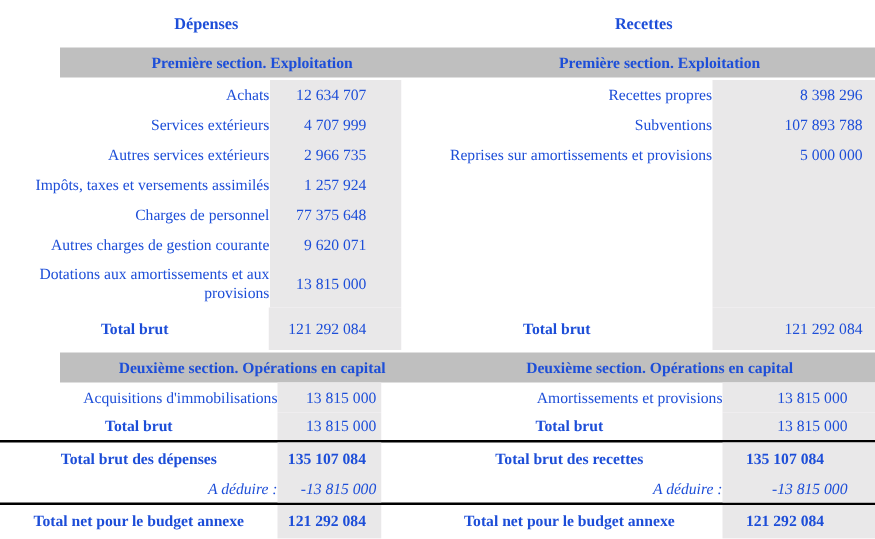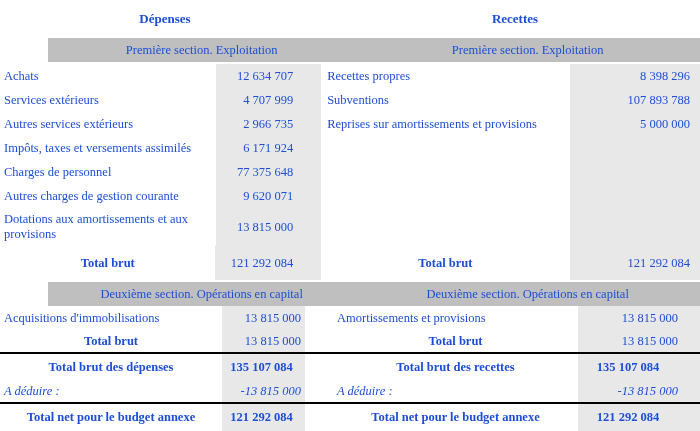--- a/index.html
+++ b/index.html
@@ -5,26 +5,26 @@
   html,body{margin:0;padding:0;background:#fff;}
   .page{
     width:700px;height:431px;background:#ffffff;color:#1d4ed8;
     font-family:"Liberation Serif","DejaVu Serif",serif;
     font-size:12.5px;overflow:hidden;position:relative;
     --band:#bfbfbf; --vcol:#e9e8e9;
   }
   .titles{height:38px;display:flex;align-items:center;}
   .tl{width:330px;text-align:center;font-weight:700;font-size:13px;}
   .tr{width:370px;text-align:center;font-weight:700;font-size:13px;}
-  .band{height:24px;background:var(--band);display:flex;font-weight:400;margin-left:48px;}
+  .band{height:24px;background:var(--band);display:flex;font-weight:700;margin-left:48px;}
   .band div{line-height:24px;text-align:center;white-space:nowrap;overflow:hidden;}
   .bl{width:330px;} .br{width:370px;}
   .gap{height:2px;}
   .row{display:flex;}
-  .c{box-sizing:border-box;white-space:nowrap;overflow:hidden;}
+  .c{box-sizing:border-box;white-space:nowrap;overflow:hidden;text-align:right;}
   
   .s1{height:24px;line-height:24px;}
   .ll{width:222px;padding-left:4px;}
   .lv{width:108px;background:var(--vcol);text-align:right;padding-right:28px;}
   .rl{width:256px;padding-left:6px;}
   .rv{width:134px;background:var(--vcol);text-align:right;padding-right:10px;}
   .tall{height:38px;}
   .tall .ll{white-space:normal;line-height:15px;padding-top:4px;}
   .tall .lv,.tall .rl,.tall .rv{line-height:38px;}
   .trow{height:34px;line-height:34px;}
@@ -72,21 +72,21 @@
     <div class="c rv">107 893 788</div>
   </div>
   <div class="row s1">
     <div class="c ll">Autres services extérieurs</div>
     <div class="c lv">2 966 735</div>
     <div class="c rl">Reprises sur amortissements et provisions</div>
     <div class="c rv">5 000 000</div>
   </div>
   <div class="row s1">
     <div class="c ll">Impôts, taxes et versements assimilés</div>
-    <div class="c lv">6 171 924</div>
+    <div class="c lv">1 257 924</div>
     <div class="c rl"></div>
     <div class="c rv"></div>
   </div>
   <div class="row s1">
     <div class="c ll">Charges de personnel</div>
     <div class="c lv">77 375 648</div>
     <div class="c rl"></div>
     <div class="c rv"></div>
   </div>
   <div class="row s1">

